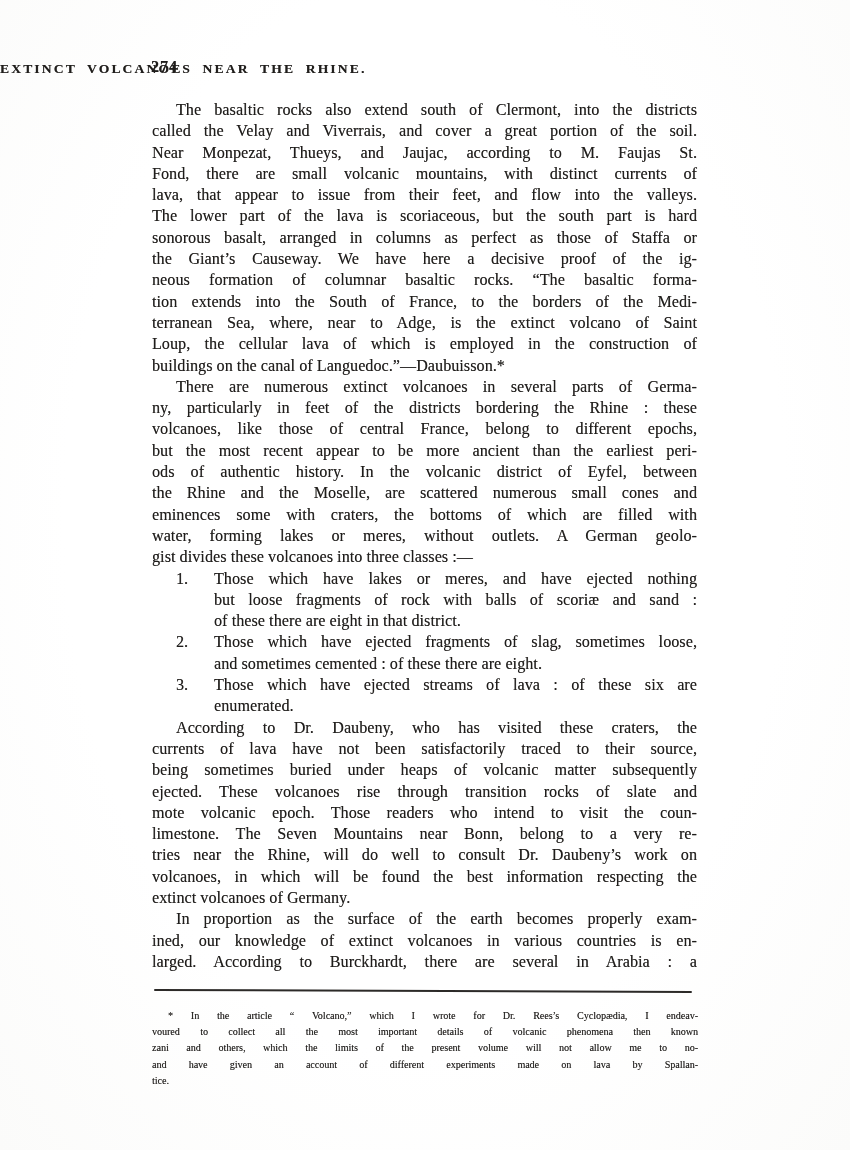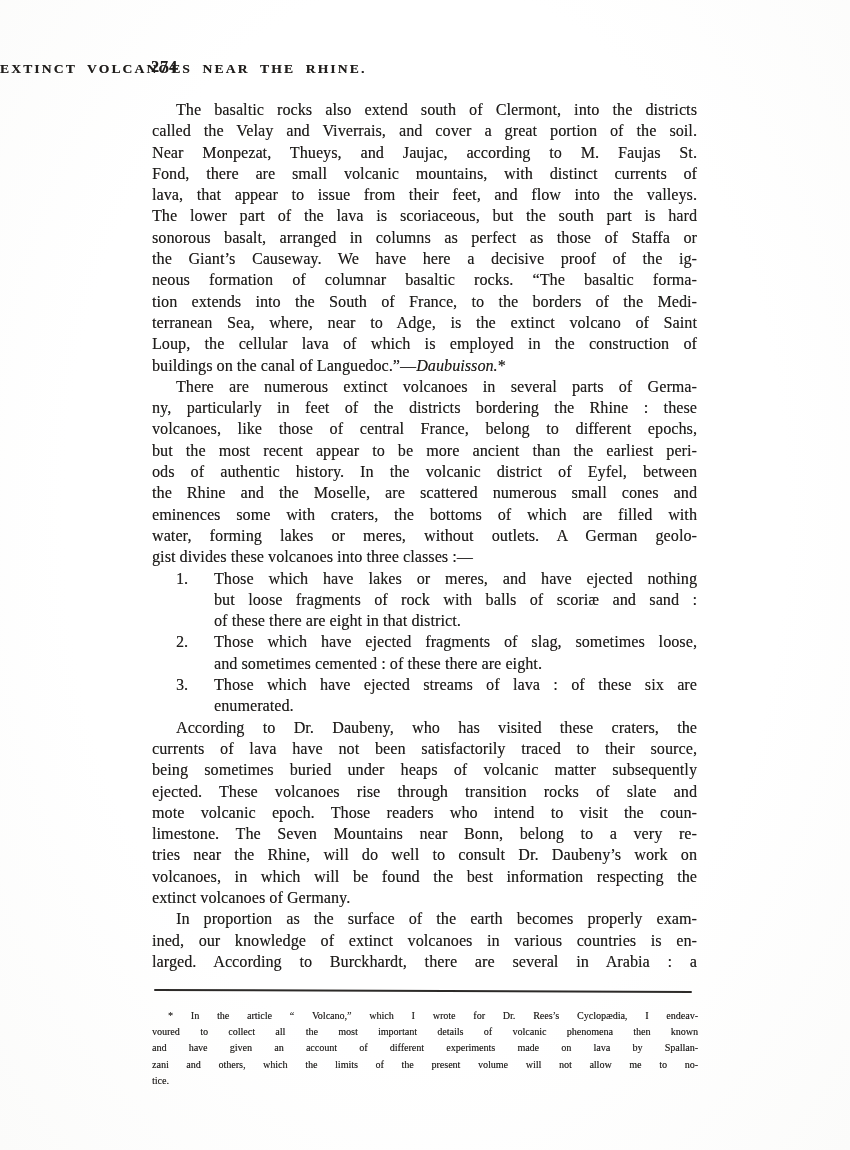--- a/index.html
+++ b/index.html
@@ -34,21 +34,21 @@
     position:absolute;left:152px;top:99px;width:545px;
     font-size:16px;line-height:21.3px;
     letter-spacing:0.1px;
   }
   .line{
     text-align:justify;text-align-last:justify;
     white-space:nowrap;
   }
   .line.last{ text-align:left;text-align-last:left; }
   .line.indent{ padding-left:24px; }
-  .it{ font-style:italic; }
+  .it{ }
 
   .block.list-item{ position:relative;padding-left:62px; }
   .li-num{ position:absolute;left:24px;top:0; }
 
   
   .footnote-rule{
     position:absolute;left:154px;top:990px;width:538px;height:2px;
     background:#2c2a28;transform:rotate(0.22deg);
     border-radius:1px;
   }
@@ -128,19 +128,19 @@
         <div class="line">larged.  According to Burckhardt, there are several in Arabia : a</div>
       </div>
     </div>
 
   <div class="footnote-rule"></div>
 
   <div class="footnote ink">
       <div class="block paragraph">
         <div class="line indent">* In the article “ Volcano,” which I wrote for Dr. Rees’s Cyclopædia, I endeav-</div>
         <div class="line">voured to collect all the most important details of volcanic phenomena then known</div>
+        <div class="line">zani and others, which the limits of the present volume will not allow me to no-</div>
         <div class="line">and have given an account of different experiments made on lava by Spallan-</div>
-        <div class="line">zani and others, which the limits of the present volume will not allow me to no-</div>
         <div class="line last">tice.</div>
       </div>
     </div>
 
 </div>
 
 </body></html>

